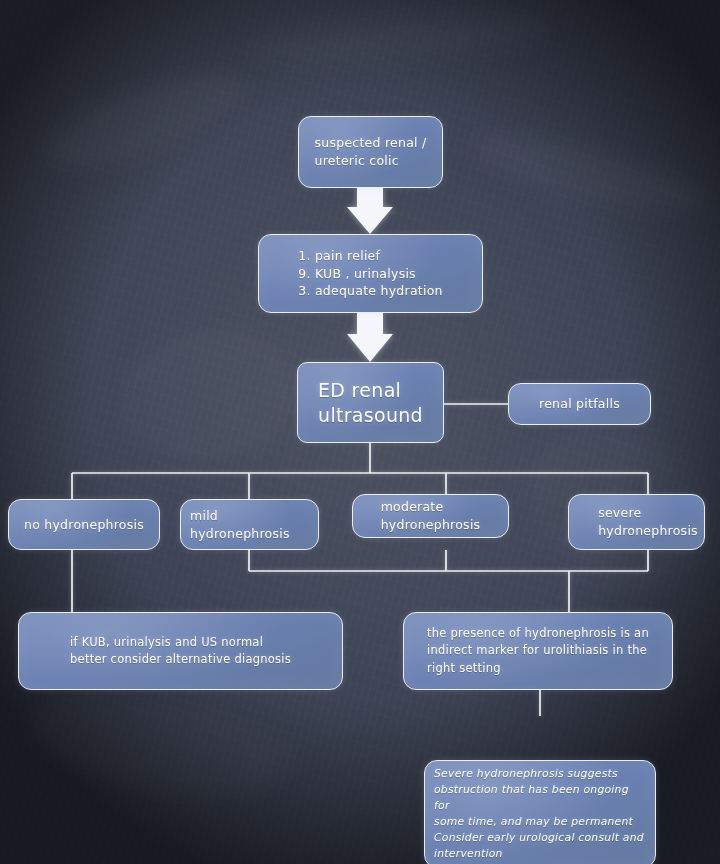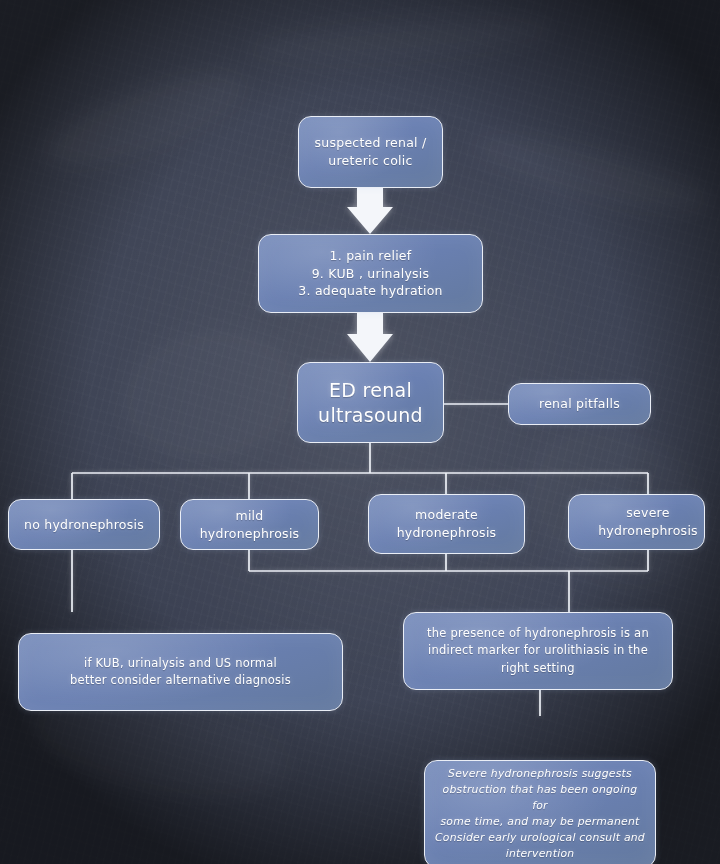--- a/index.html
+++ b/index.html
@@ -70,31 +70,31 @@
     position: absolute;
     border: 1.8px solid #eaeef6;
     border-radius: 13px;
     background:
       radial-gradient(ellipse 85% 120% at 28% 22%, rgba(255,255,255,0.16), rgba(255,255,255,0.0) 62%),
       linear-gradient(160deg, #7187b8 0%, #6a80b2 45%, #63799f 100%);
     color: #ffffff;
     display: flex;
     align-items: center;
     justify-content: center;
-    text-align: center;
+    text-align: left;
     line-height: 1.42;
     font-size: 12.5px;
     letter-spacing: 0.25px;
     padding: 4px 9px;
     box-shadow: 0 0 6px rgba(180,200,240,0.20), inset 0 0 22px rgba(255,255,255,0.07);
     text-shadow: 0 0 5px rgba(255,255,255,0.28), 0 1px 1px rgba(30,40,70,0.4);
     white-space: pre-line;
   }
 
-  .node.big   { font-size: 19px; line-height: 1.3; letter-spacing: 0.3px; }
+  .node.big   { font-size: 19px; line-height: 1.3; letter-spacing: 0.3px; border-radius: 10px; }
   .node.small { font-size: 11.5px; line-height: 1.5; }
   .node.tiny  { font-size: 10.8px; line-height: 1.48; }
 </style>
 </head>
 <body>
 
 <div id="board">
 
   <div class="smudge" style="left:40px;  top:90px;  width:210px; height:60px;  background:rgba(255,255,255,0.030); transform:rotate(-20deg);"></div>
   <div class="smudge" style="left:470px; top:150px; width:240px; height:48px;  background:rgba(255,255,255,0.026); transform:rotate(14deg);"></div>
@@ -142,27 +142,27 @@
 
   <div class="node big" style="left:297px; top:362px; width:147px; height:81px;">ED renal
 ultrasound</div>
 
   <div class="node" style="left:508px; top:383px; width:143px; height:42px;">renal pitfalls</div>
 
   <div class="node" style="left:8px; top:499px; width:152px; height:51px;">no hydronephrosis</div>
 
   <div class="node" style="left:180px; top:499px; width:139px; height:51px;">mild hydronephrosis</div>
 
-  <div class="node" style="left:368px; top:494px; width:157px; height:60px;">moderate
+  <div class="node" style="left:352px; top:494px; width:157px; height:44px;">moderate
 hydronephrosis</div>
 
   <div class="node" style="left:568px; top:494px; width:137px; height:56px;padding-left:32px;">severe
 hydronephrosis</div>
 
-  <div class="node small" style="left:18px; top:612px; width:325px; height:78px;margin-top:21px;">if KUB, urinalysis and US normal
+  <div class="node small" style="left:18px; top:612px; width:325px; height:78px;">if KUB, urinalysis and US normal
 better consider alternative diagnosis</div>
 
   <div class="node small" style="left:403px; top:612px; width:270px; height:78px;">the presence of hydronephrosis is an
 indirect marker for urolithiasis in the
 right setting</div>
 
   <div class="node tiny" style="left:424px; top:760px; width:232px; height:108px;font-style:italic;">Severe hydronephrosis suggests
 obstruction that has been ongoing for
 some time, and may be permanent
 Consider early urological consult and

